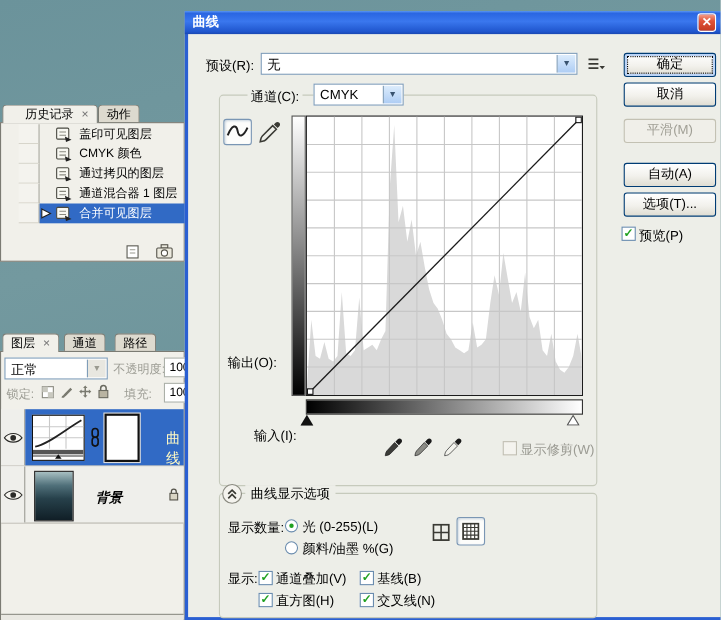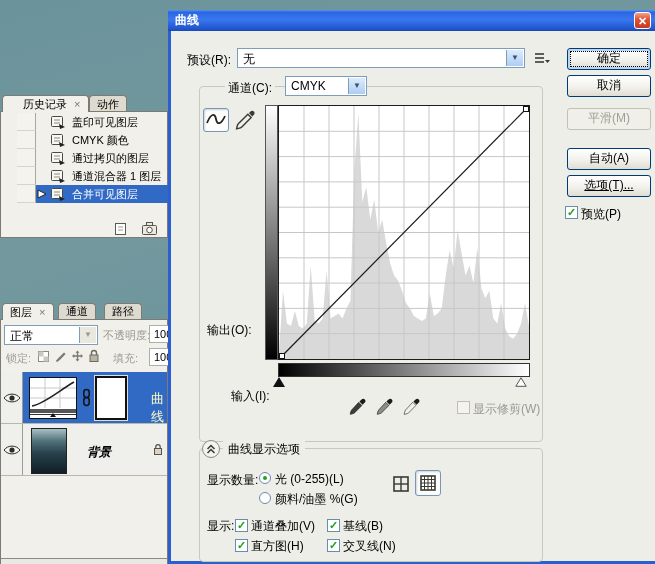--- a/index.html
+++ b/index.html
@@ -159,24 +159,24 @@
         </svg>
     </div>
   </div>
 </div>
 
 <div class="abs" style="left:0;top:303px;width:168px;height:261px;">
   <div class="abs tab active" style="left:2px;top:0;">
     <span>图层</span>
     <span style="color:#777;margin-left:4px;">×</span>
   </div>
-  <div class="abs tab inactive" style="left:58px;top:0;font-family:Liberation Mono, monospace;">
+  <div class="abs tab inactive" style="left:58px;top:0;">
     <span>通道</span>
   </div>
-  <div class="abs tab inactive" style="left:104px;top:0;font-family:Liberation Mono, monospace;">
+  <div class="abs tab inactive" style="left:104px;top:0;">
     <span>路径</span>
   </div>
   <div class="abs panel" style="left:0;top:16px;width:168px;height:245px;background:#f1f0ea;">
 
     <div class="abs select" style="left:3px;top:5px;width:94px;">
       <span class="selval">正常</span>
       <span class="selarrow" style="background:#e8e7e0;color:#9a9a90;">▼</span>
     </div>
     <span class="abs glbl" style="left:102px;top:8px;font-size:11px;">不透明度:</span>
     <div class="abs field" style="left:148px;top:5px;width:20px;">
@@ -266,21 +266,21 @@
       <line x1="2" y1="3" x2="11" y2="3" stroke="#3a3a34" stroke-width="1.6"></line>
       <line x1="2" y1="7" x2="11" y2="7" stroke="#3a3a34" stroke-width="1.6"></line>
       <line x1="2" y1="11" x2="11" y2="11" stroke="#3a3a34" stroke-width="1.6"></line>
       <path d="M12 9 h5 l-2.5 3z" fill="#3a3a34"></path>
     </svg>
 
   <div class="abs xpbtn" style="left:396px;top:65px;"><span>取消</span></div>
   <div class="abs xpbtn focus" style="left:396px;top:38px;"><span>确定</span></div>
   <div class="abs xpbtn disabled" style="left:396px;top:98px;"><span>平滑(M)</span></div>
   <div class="abs xpbtn" style="left:396px;top:138px;"><span>自动(A)</span></div>
-  <div class="abs xpbtn" style="left:396px;top:165px;text-decoration:underline;"><span>选项(T)...</span></div>
+  <div class="abs xpbtn" style="left:396px;top:165px;"><span>选项(T)...</span></div>
   <span class="abs cb" style="left:394px;top:196px;">✓</span>
   <span class="abs lbl" style="left:410px;top:196px;">预览(P)</span>
 
   <div class="abs groupbox" style="left:28px;top:76px;width:344px;height:356px;"></div>
   <span class="abs lbl" style="left:54px;top:70px;background:#edeee8;padding:0 3px;">通道(C):</span>
   <div class="abs select" style="left:114px;top:66px;width:82px;">
     <span class="selval">CMYK</span>
     <span class="selarrow">▼</span>
   </div>
 

